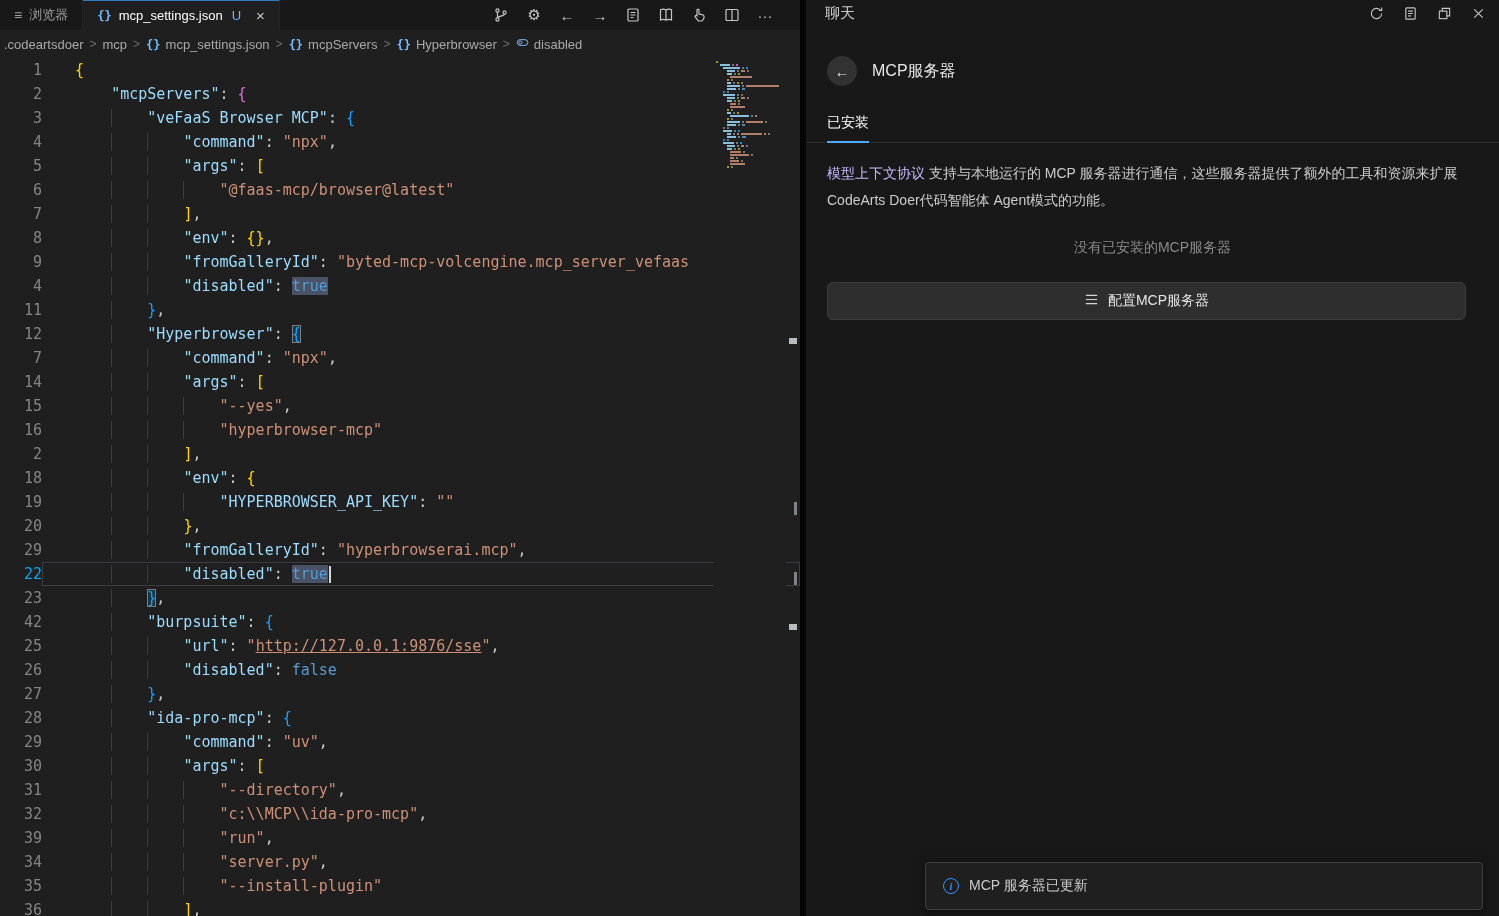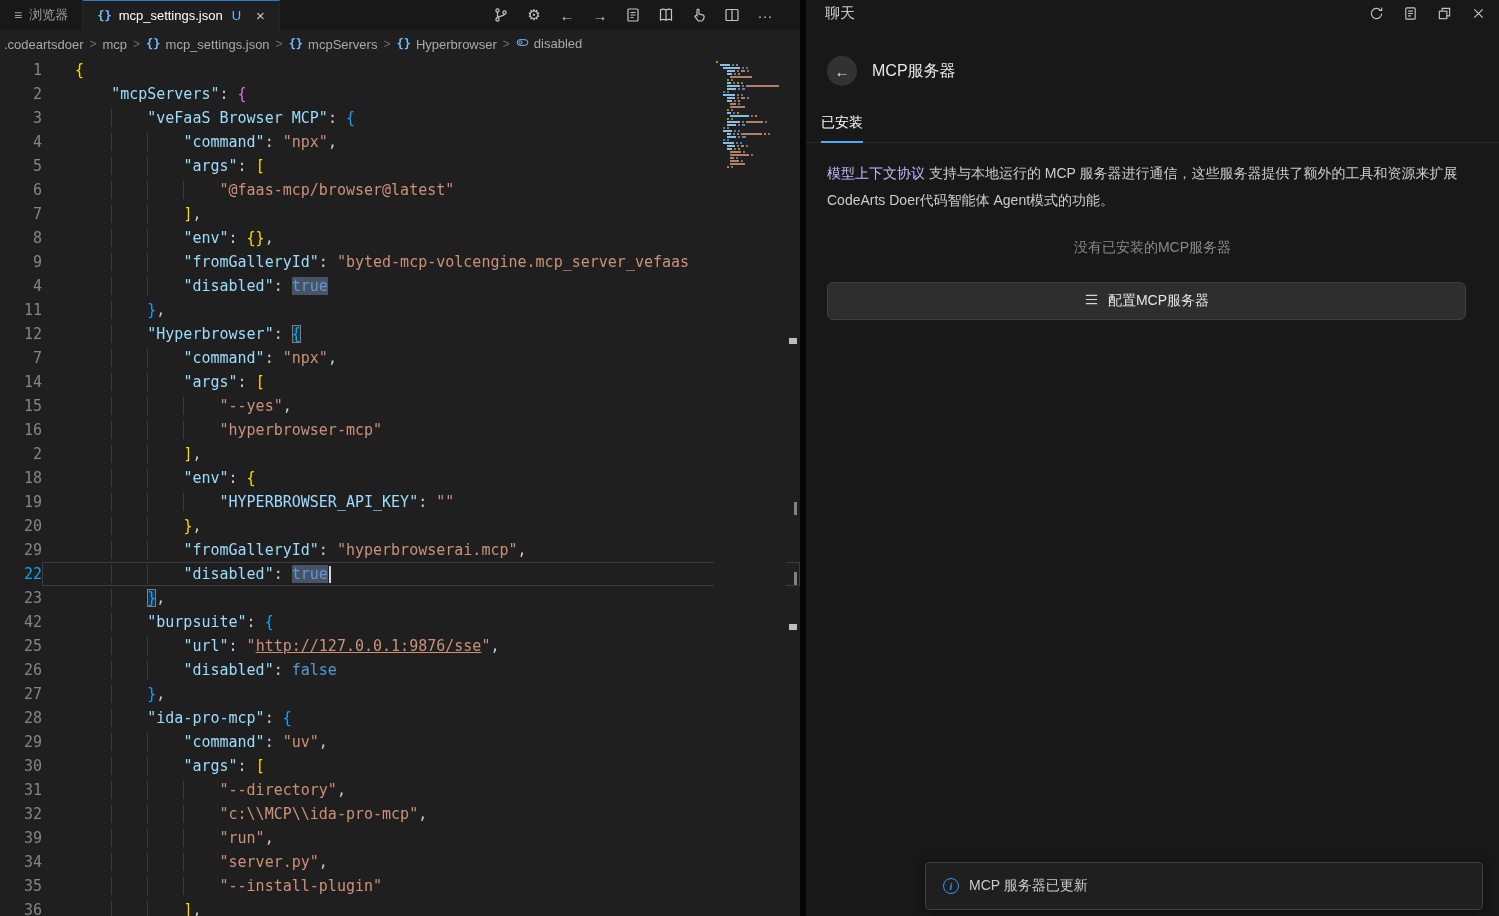--- a/index.html
+++ b/index.html
@@ -19,21 +19,21 @@
   .tab .json-icon { font-family:"DejaVu Sans Mono", monospace; font-size:12px; color:#75beff; font-weight:bold; }
   .tab .badge { color:#6cb8ff; margin-left:2px; }
   .tab .close { color:#cccccc; font-size:15px; margin-left:8px; }
 
   .editor-toolbar { margin-left:auto; display:flex; align-items:center; gap:15px; padding-right:26px; color:#c5c5c5; }
   .editor-toolbar .ticon { display:flex; align-items:center; justify-content:center; width:18px; height:18px; font-size:15px; color:#c5c5c5; }
   .editor-toolbar svg { stroke:#c5c5c5; fill:none; stroke-width:1.2; }
 
   .breadcrumb { height:28px; display:flex; align-items:center; padding-left:4px; gap:6px;
                 font-size:13px; color:#a9a9a9; background:#1f1f1f; white-space:nowrap; }
-  .breadcrumb .crumb { display:flex; align-items:flex-start; gap:5px; }
+  .breadcrumb .crumb { display:flex; align-items:flex-end; gap:5px; }
   .breadcrumb .sep { color:#6e6e6e; font-size:12px; }
   .breadcrumb .sym-json { font-family:"DejaVu Sans Mono", monospace; font-size:12px; color:#75beff; font-weight:bold; }
   .breadcrumb svg { stroke:#75beff; fill:none; stroke-width:1.2; }
 
   .code-area { position:relative; height:858px; overflow:hidden;
                font-family:"DejaVu Sans Mono", monospace; font-size:15px; line-height:24px; }
   .code-line { display:flex; height:24px; }
   .ln { flex:none; width:42px; text-align:right; color:#858585; user-select:none; }
   .lc { flex:1; padding-left:33px; white-space:pre; color:#cccccc; }
   .code-line.active .ln { color:#0ea5e9; }
@@ -71,21 +71,21 @@
   .chat-titlebar .titlebar-icons { margin-left:auto; display:flex; align-items:center; gap:17px; }
   .chat-titlebar .ticon { display:flex; align-items:center; justify-content:center; width:17px; height:17px; }
   .chat-titlebar svg { stroke:#c5c5c5; fill:none; stroke-width:1.2; }
 
   .page-header { display:flex; align-items:center; gap:15px; padding:30px 0 0 21px; }
   .back-btn { width:30px; height:30px; border-radius:50%; background:#323232; border:none; color:#e0e0e0;
               font-size:15px; display:flex; align-items:center; justify-content:center; cursor:pointer;
               font-family:"Liberation Sans", sans-serif; }
   .page-title { font-size:16px; color:#e8e8e8; }
 
-  .tabs-row { margin-top:27px; padding-left:15px; border-bottom:1px solid #2a2a2a;font-family:Liberation Serif, serif; }
+  .tabs-row { margin-top:27px; padding-left:21px; border-bottom:1px solid #2a2a2a;font-family:Liberation Serif, serif; }
   .installed-tab { display:inline-block; font-size:14px; color:#ffffff; padding-bottom:9px;
                    border-bottom:2px solid #4daafc; margin-bottom:-1px; cursor:pointer; }
 
   .desc { margin:17px 20px 0 21px; font-size:14px; line-height:27px; color:#cccccc; }
   .desc .link { color:#c4b5fd; text-decoration:none; cursor:pointer; }
 
   .empty { margin-top:25px; text-align:center; font-size:14px; color:#8a8a8a; }
 
   .config-btn { display:flex; align-items:center; justify-content:center; gap:9px;
                 margin:25px 33px 0 21px; width:calc(100% - 54px); height:38px;

